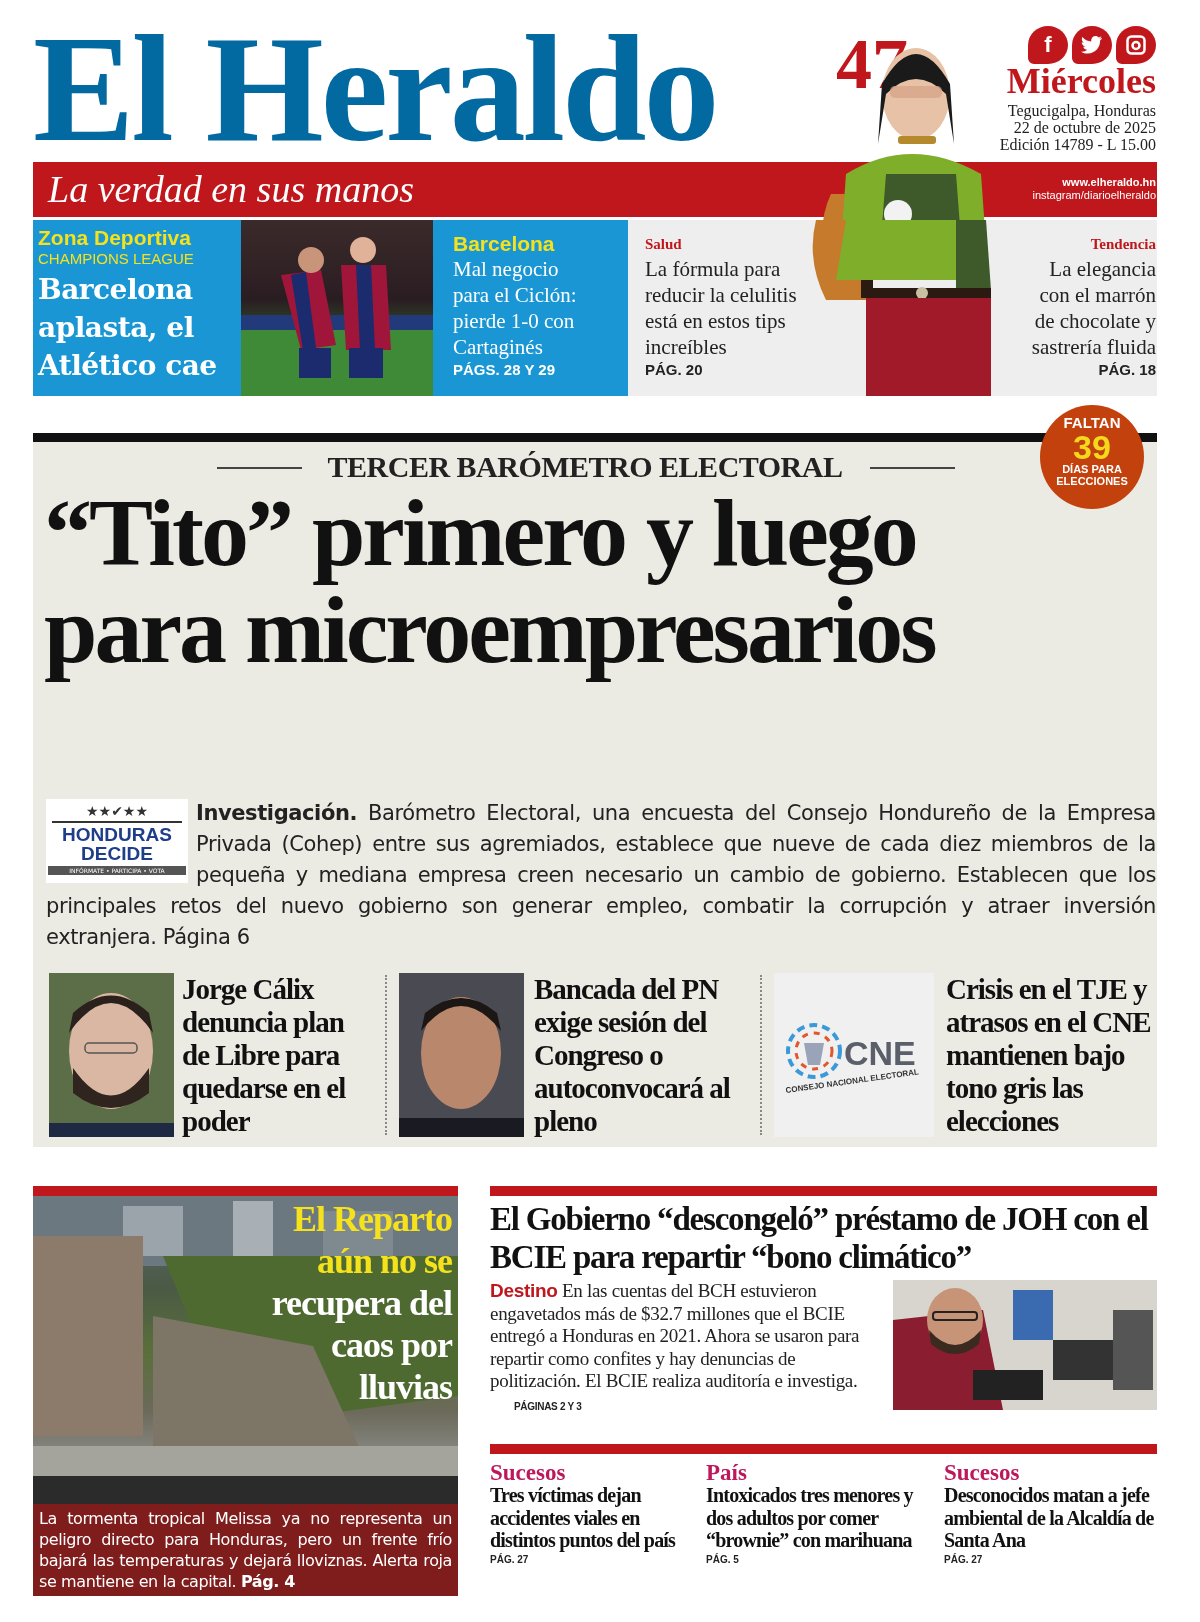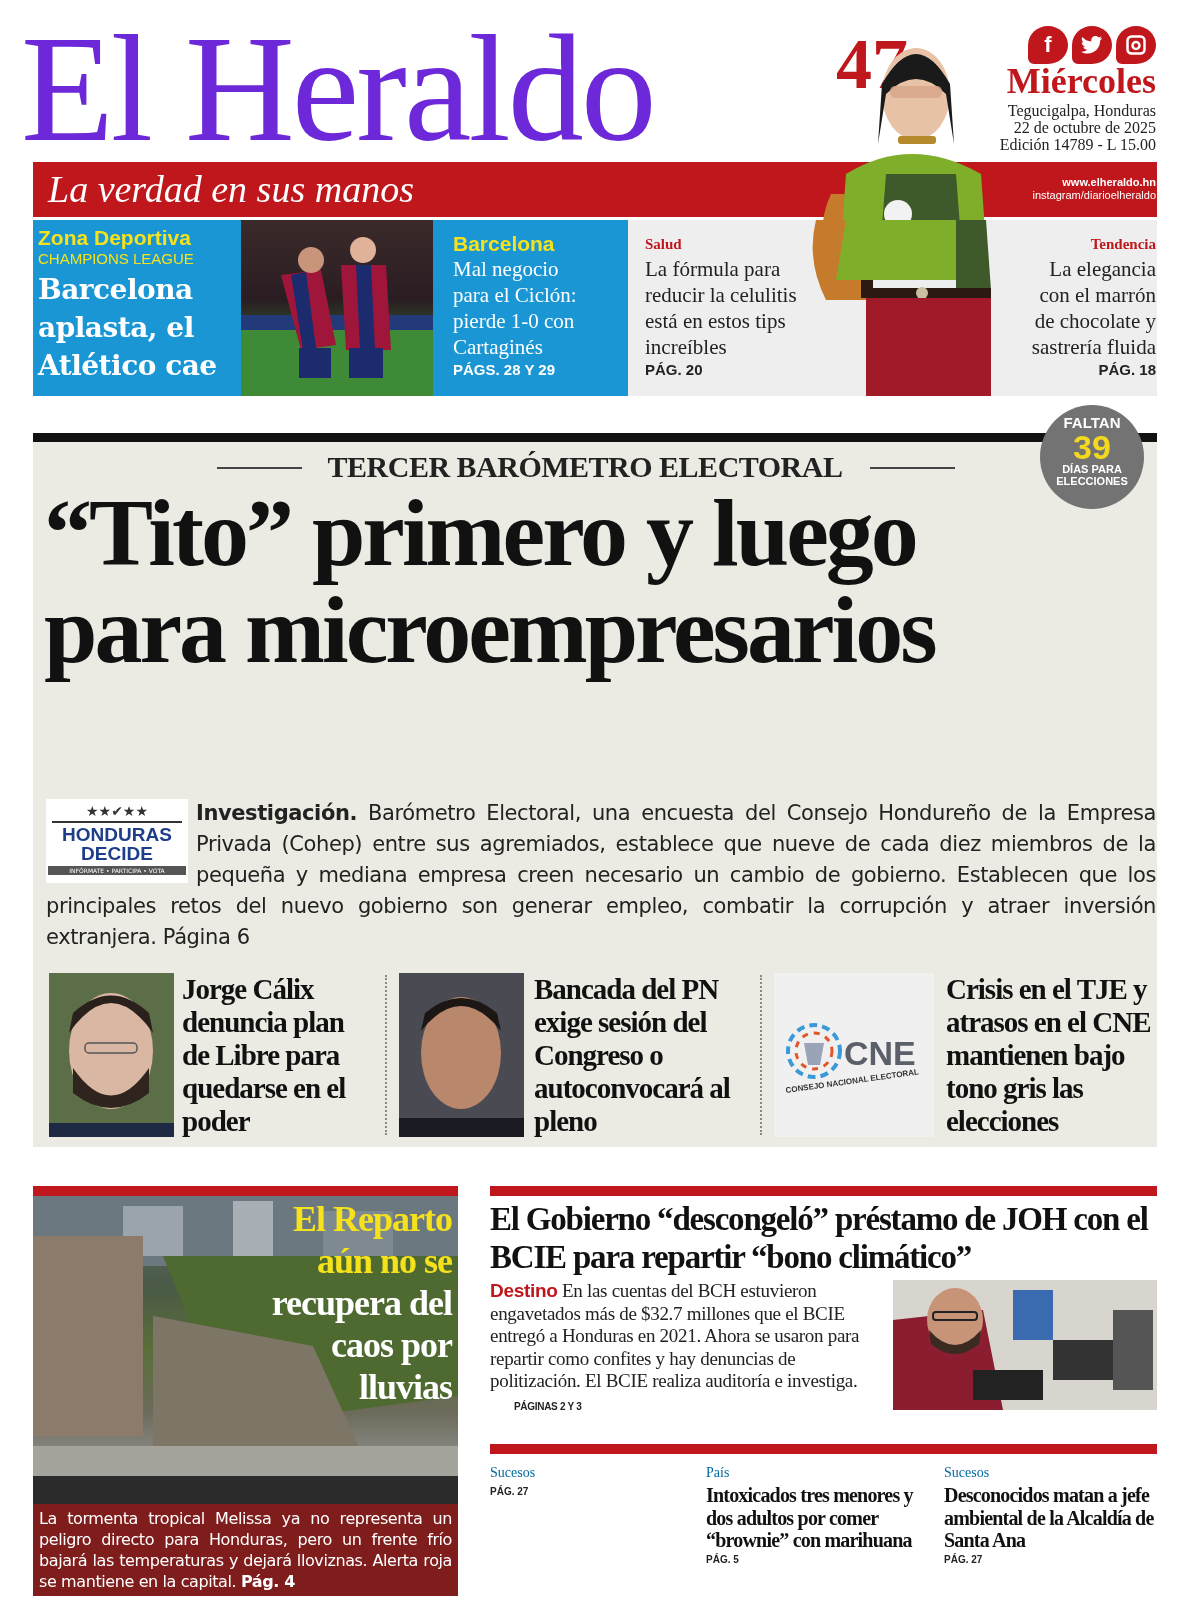--- a/index.html
+++ b/index.html
@@ -1,20 +1,20 @@
 <!DOCTYPE html>
 <html><head>
 <meta charset="utf-8">
 <style>
   * { box-sizing: border-box; margin: 0; padding: 0; }
   body { width: 1200px; height: 1622px; background: #ffffff; position: relative; overflow: hidden; font-family: "DejaVu Sans", sans-serif; }
   .abs { position: absolute; }
 
   
-  .logo { left: 21px; top: 14px; font-family: "Liberation Serif", serif; font-weight: normal; color: #6d28d9; font-size: 152px; line-height: 150px; letter-spacing: -3px; white-space: nowrap; }
+  .logo { left: 33px; top: 14px; font-family: "Liberation Serif", serif; font-weight: bold; color: #0369a1; font-size: 152px; line-height: 150px; letter-spacing: -3px; white-space: nowrap; }
   .logo-47 { left: 836px; top: 24px; font-family: "Liberation Serif", serif; font-weight: bold; color: #c0171c; font-size: 72px; line-height: 80px; }
   .redbar { left: 33px; top: 162px; width: 1124px; height: 55px; background: #c0171c; }
   .slogan { left: 48px; top: 166px; color: #fff; font-family: "Liberation Serif", serif; font-style: italic; font-size: 38px; line-height: 46px; }
   .web { right: 44px; top: 176px; text-align: right; color: #fff; font-family: "Liberation Sans", sans-serif; font-size: 11px; line-height: 13px; }
   .web b { font-weight: bold; }
   .social { left: 1028px; top: 26px; display: flex; gap: 4px; }
   .soc { width: 40px; height: 38px; background: #c0171c; border-radius: 50% 50% 50% 6px; color: #fff; font-family: "Liberation Sans", sans-serif; font-weight: bold; font-size: 22px; display: flex; align-items: center; justify-content: center; }
   .day { right: 44px; top: 62px; color: #c0171c; font-family: "Liberation Serif", serif; font-weight: bold; font-size: 36px; line-height: 38px; }
   .dateinfo { right: 44px; top: 102px; color: #222; font-family: "Liberation Serif", serif; font-size: 16px; line-height: 17px; text-align: right; }
 
@@ -32,21 +32,21 @@
   .t-pag-w { color: #fff; font-family: "Liberation Sans", sans-serif; font-weight: bold; font-size: 15px; line-height: 20px; }
   .t-kicker-r { color: #c0171c; font-family: "Liberation Serif", serif; font-weight: bold; font-size: 15px; line-height: 24px; }
   .t-body-k { color: #222; font-family: "Liberation Serif", serif; font-size: 21px; line-height: 26px; }
   .t-pag-k { color: #222; font-family: "Liberation Sans", sans-serif; font-weight: bold; font-size: 15px; line-height: 20px; }
 
   
   .main-block { left: 33px; top: 433px; width: 1124px; height: 714px; background: #ecebe3; border-top: 9px solid #111; }
   .rule-l { left: 217px; top: 467px; width: 85px; height: 2px; background: #444; }
   .rule-r { left: 870px; top: 467px; width: 85px; height: 2px; background: #444; }
   .section-label { left: 300px; top: 449px; width: 570px; text-align: center; font-family: "Liberation Serif", serif; font-weight: bold; font-size: 30px; line-height: 36px; color: #222; letter-spacing: -0.5px; }
-  .badge { left: 1040px; top: 405px; width: 104px; height: 104px; border-radius: 50%; background: #737373; text-align: center; color: #fff; font-family: "Liberation Sans", sans-serif; font-weight: bold; }
+  .badge { left: 1040px; top: 405px; width: 104px; height: 104px; border-radius: 50%; background: #c2410c; text-align: center; color: #fff; font-family: "Liberation Sans", sans-serif; font-weight: bold; }
   .badge .b1 { font-size: 15px; line-height: 16px; margin-top: 10px; }
   .badge .b2 { font-size: 34px; line-height: 32px; color: #f3d81e; }
   .badge .b3 { font-size: 11px; line-height: 12px; }
   .headline { left: 44px; top: 484px; width: 1110px; font-family: "Liberation Serif", serif; font-weight: bold; font-size: 96px; line-height: 97px; color: #111; letter-spacing: -3px; }
   .hd-logo { left: 46px; top: 799px; width: 142px; height: 84px; background: #fff; }
   .hd-logo .stars { text-align: center; color: #333; font-size: 14px; line-height: 20px; border-bottom: 2px solid #333; margin: 2px 6px 0 6px; }
   .hd-logo .hd1 { text-align: center; font-family: "Liberation Sans", sans-serif; font-weight: bold; font-size: 19px; color: #1e3e8a; line-height: 19px; margin-top: 2px; }
   .hd-logo .hd2 { text-align: center; font-family: "Liberation Sans", sans-serif; font-weight: bold; font-size: 19px; color: #1e3e8a; line-height: 19px; }
   .hd-logo .hd3 { background: #555; color: #fff; font-size: 6px; text-align: center; line-height: 9px; margin: 3px 2px 0 2px; }
   .lead { left: 46px; top: 798px; width: 1110px; font-family: "DejaVu Sans", sans-serif; font-size: 21px; line-height: 31px; color: #222; text-align: justify; letter-spacing: -0.4px; }
@@ -69,21 +69,21 @@
 
   
   .br-bar { left: 490px; top: 1186px; width: 667px; height: 10px; background: #c0171c; }
   .br-head { left: 490px; top: 1200px; width: 670px; font-family: "Liberation Serif", serif; font-weight: bold; font-size: 33px; line-height: 38px; color: #111; letter-spacing: -1.2px; }
   .br-body { left: 490px; top: 1280px; width: 390px; font-family: "Liberation Serif", serif; font-size: 19px; line-height: 22.5px; color: #222; letter-spacing: -0.3px; }
   .br-body .kick { color: #c0171c; font-family: "Liberation Sans", sans-serif; font-weight: bold; }
   .br-body .pg { font-family: "Liberation Sans", sans-serif; font-weight: bold; font-size: 10px; padding-left: 24px; }
   .br-photo { left: 893px; top: 1280px; width: 264px; height: 130px; background: linear-gradient(135deg, #7a2030 0%, #8a3a40 30%, #c9c6c0 55%, #e8e6e2 100%); overflow: hidden; }
   .br-bar2 { left: 490px; top: 1444px; width: 667px; height: 10px; background: #c0171c; }
   .brief { top: 1462px; width: 205px; }
-  .brief .k { color: #0369a1; font-family: "Liberation Serif", serif; font-weight: normal; font-size: 14px; line-height: 22px; }
+  .brief .k { color: #be185d; font-family: "Liberation Serif", serif; font-weight: bold; font-size: 23px; line-height: 22px; }
   .brief .h { color: #111; font-family: "Liberation Serif", serif; font-weight: bold; font-size: 20px; line-height: 22.5px; letter-spacing: -0.8px; }
   .brief .p { color: #222; font-family: "Liberation Sans", sans-serif; font-weight: bold; font-size: 10px; line-height: 16px; }
 </style>
 </head>
 <body>
 
 <div class="abs logo">El Heraldo</div>
 <div class="abs logo-47">47</div>
 <div class="abs redbar"></div>
 <div class="abs slogan">La verdad en sus manos</div>
@@ -277,20 +277,21 @@
     <rect x="40" y="32" width="44" height="8" rx="3" fill="none" stroke="#222" stroke-width="2"></rect>
     <rect x="120" y="10" width="40" height="50" fill="#3a6ab0"></rect>
     <rect x="160" y="60" width="60" height="40" fill="#333"></rect>
     <rect x="220" y="30" width="40" height="80" fill="#555"></rect>
     <rect x="80" y="90" width="70" height="30" fill="#222"></rect>
   </svg>
 </div>
 <div class="abs br-bar2"></div>
 <div class="abs brief" style="left:490px;">
   <div class="k">Sucesos</div>
+  <div class="h">Tres víctimas dejan accidentes viales en distintos puntos del país</div>
   <div class="p">PÁG. 27</div>
 </div>
 <div class="abs brief" style="left:706px;width:220px;">
   <div class="k">País</div>
   <div class="h">Intoxicados tres menores y dos adultos por comer “brownie” con marihuana</div>
   <div class="p">PÁG. 5</div>
 </div>
 <div class="abs brief" style="left:944px;width:215px;">
   <div class="k">Sucesos</div>
   <div class="h">Desconocidos matan a jefe ambiental de la Alcaldía de Santa Ana</div>

